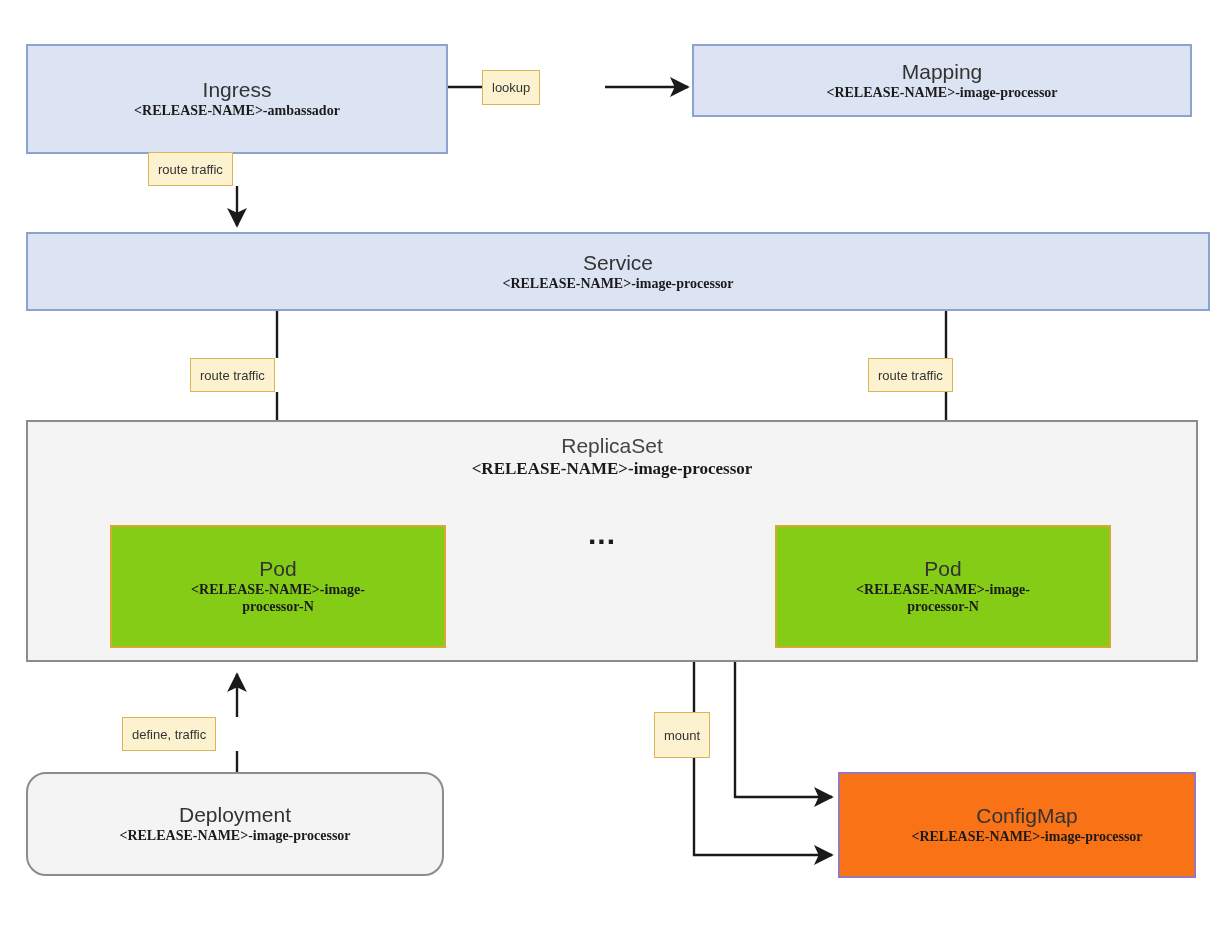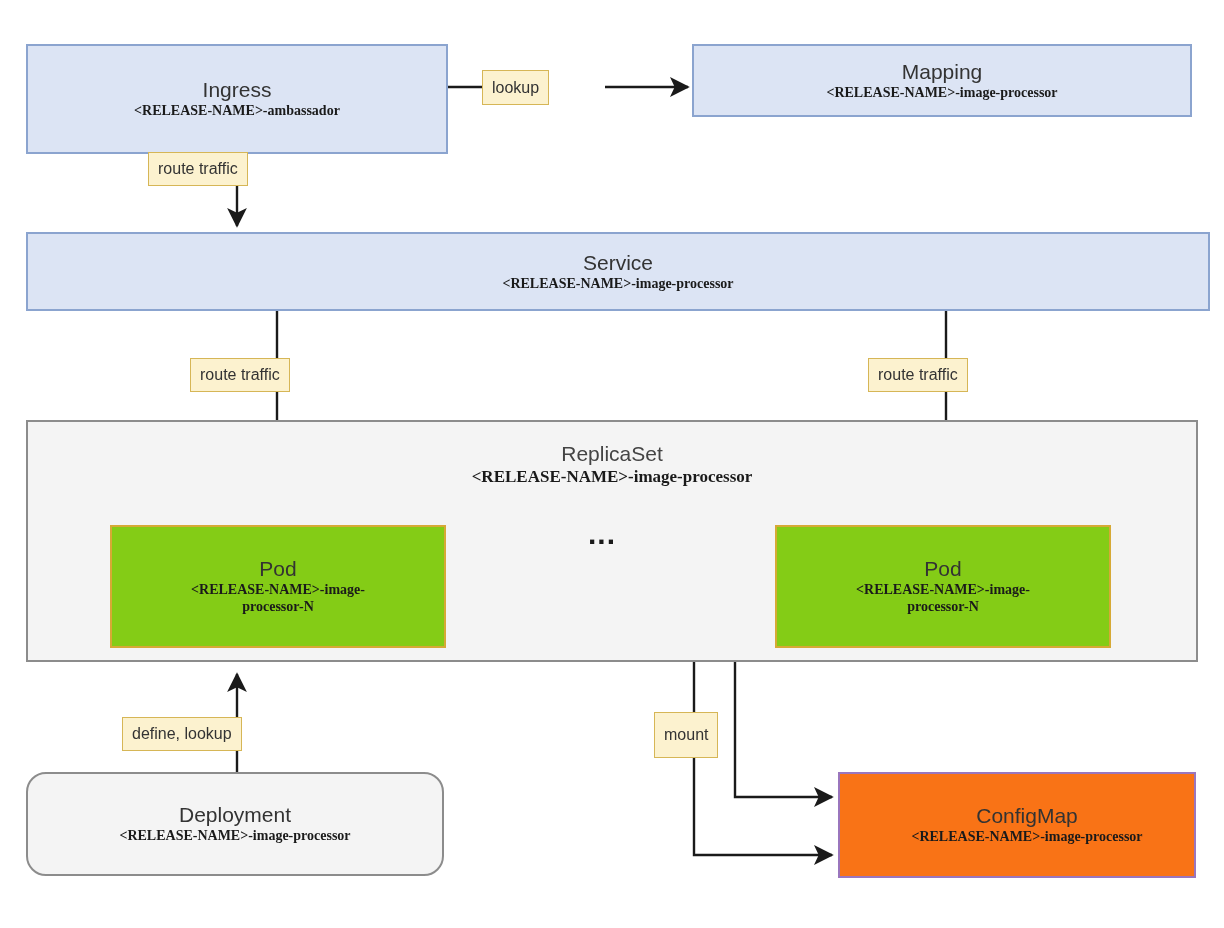--- a/index.html
+++ b/index.html
@@ -73,21 +73,21 @@
   .group {
     position: absolute;
     box-sizing: border-box;
     background: #f4f4f4;
     border: 2px solid #8c8c8c;
   }
   .group-label {
     position: absolute;
     left: 0;
     right: 0;
-    top: 20px;
+    top: 12px;
     text-align: center;
   }
   .group-label .title {
     font-family: "Liberation Sans", sans-serif;
     font-size: 21px;
     color: #444444;
     line-height: 1.15;
   }
   .group-label .subtitle {
     font-family: "Liberation Serif", serif;
@@ -109,21 +109,21 @@
   
   .edge-label {
     position: absolute;
     box-sizing: border-box;
     background: #fcf2cf;
     border: 1px solid #d6b656;
     display: flex;
     align-items: center;
     justify-content: center;
     font-family: "Liberation Sans", sans-serif;
-    font-size: 16px;
+    font-size: 13px;
     color: #333333;
     white-space: nowrap;
     padding: 0 9px;
   }
 </style>
 </head>
 <body>
 
 <div id="canvas">
 
@@ -203,17 +203,17 @@
   </div>
 
   <div class="edge-label" style="left:482px; top:70px; height:35px;">lookup</div>
 
   <div class="edge-label" style="left:148px; top:152px; height:34px;">route traffic</div>
 
   <div class="edge-label" style="left:190px; top:358px; height:34px;">route traffic</div>
 
   <div class="edge-label" style="left:868px; top:358px; height:34px;">route traffic</div>
 
-  <div class="edge-label" style="left:122px; top:717px; height:34px;">define, lookup</div>
+  <div class="edge-label" style="left:122px; top:717px; height:34px;">define, traffic</div>
 
   <div class="edge-label" style="left:654px; top:712px; height:46px;">mount</div>
 
 </div>
 
 </body></html>

